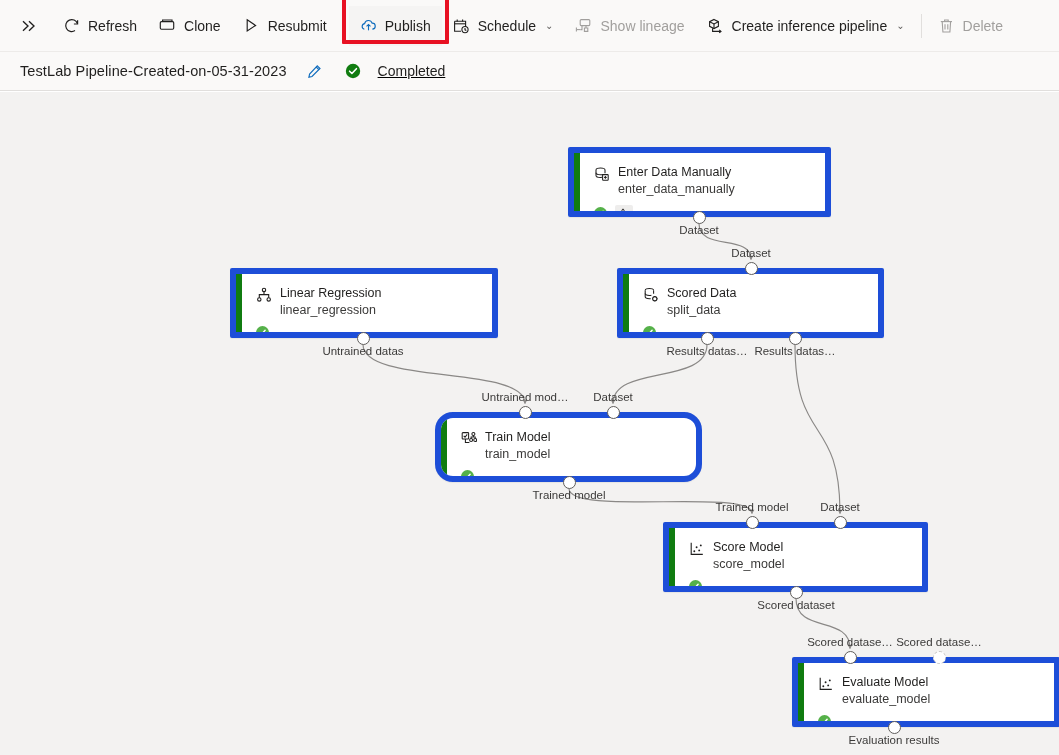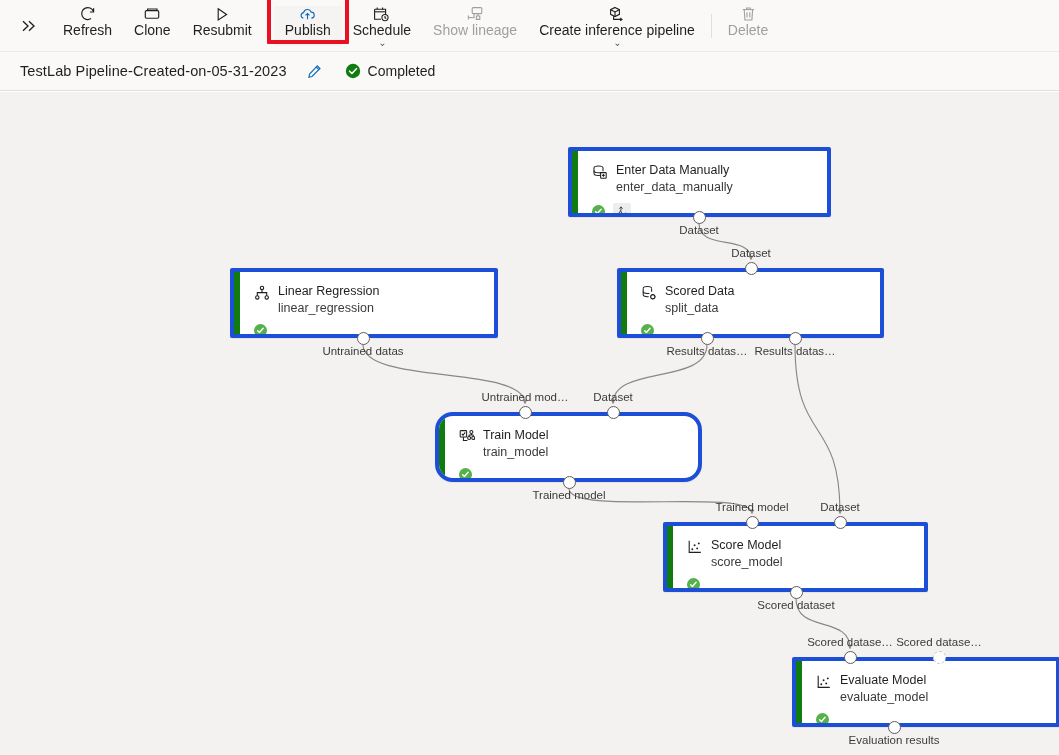--- a/index.html
+++ b/index.html
@@ -17,28 +17,28 @@
     width: 1059px; height: 52px;
     background: #faf9f8;
     display: flex; align-items: center;
     padding-left: 12px;
     border-bottom: 1px solid #edebe9;
   }
   .tb-btn {
     display: flex; align-items: center;
     height: 40px;
     padding: 0 11px;
+    gap: 8px;
     font-size: 14px;
     color: #201f1e;
     cursor: pointer;
     white-space: nowrap;
     background: transparent;
     border: none;
     font-family: "Liberation Sans", sans-serif;
-    flex-direction: column;
   }
   .tb-btn.disabled { color: #a19f9d; cursor: default; }
   .tb-btn .lbl { line-height: 1; }
   .tb-ico { width: 17px; height: 17px; display:flex; align-items:center; justify-content:center; flex: 0 0 auto; }
   .tb-ico svg { display:block; }
   .chev-dn { font-size: 10px; color: #605e5c; margin-left: 1px; }
   #toolbar-expand {
     display:flex; align-items:center; justify-content:center;
     width: 34px; height: 34px; cursor: pointer; margin-right: 6px;
   }
@@ -71,38 +71,38 @@
   }
   #pipeline-title {
     font-size: 14.5px; color: #201f1e; letter-spacing: 0.1px;
   }
   #edit-title-btn {
     width: 28px; height: 28px; margin-left: 14px;
     display:flex;align-items:center;justify-content:center;
     cursor: pointer;
   }
   #status-group {
-    display: flex; align-items: flex-end; gap: 7px; margin-left: 16px;
+    display: flex; align-items: flex-end; gap: 17px; margin-left: 16px; text-decoration: underline;
   }
   #status-label { font-size: 14px; color: #201f1e; }
 
   
   #canvas {
     position: absolute; left: 0; top: 92px;
     width: 1059px; height: 663px;
     background: #f3f2f1;
     overflow: hidden;
   }
   #edges { position: absolute; left:0; top:0; width:1059px; height:663px; }
 
   
   .node {
     position: absolute;
     background: #ffffff;
-    border: 4px solid #1d4ed8;
+    border: 6px solid #1d4ed8;
     border-radius: 2px;
     box-shadow: 0 0.3px 0.9px rgba(0,0,0,0.06);
     cursor: pointer;
     overflow: hidden;
   }
   .node-bar {
     position: absolute; left: 0; top: 0;
     width: 6px; height: 100%;
     background: #107c10;
   }

